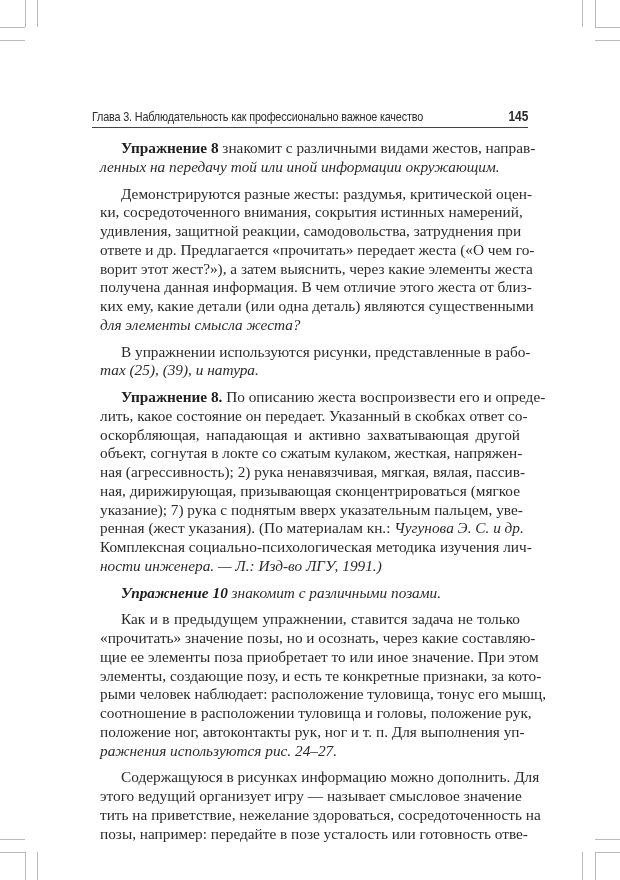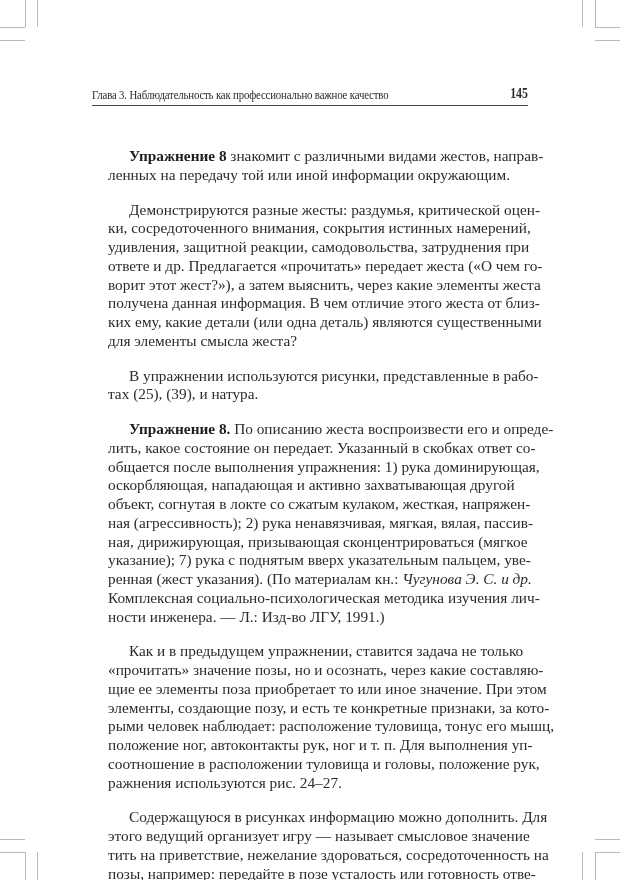--- a/index.html
+++ b/index.html
@@ -1,39 +1,39 @@
 <!DOCTYPE html>
 <html><head>
 <meta charset="utf-8">
 <style>
   html, body { margin: 0; padding: 0; background: #ffffff; }
   body { width: 620px; height: 880px; position: relative; overflow: hidden; }
   .crop { position: absolute; background: #b9b9b9; }
   .crop.v { width: 1px; }
   .crop.h { height: 1px; }
   .running-head {
-    position: absolute; left: 92px; top: 85px; width: 436px; height: 20px;
+    position: absolute; left: 92px; top: 107px; width: 436px; height: 20px;
     border-bottom: 1px solid #444;
-    font-family: Liberation Serif, serif; font-size: 13.2px; color: #2a2a2a;
+    font-family: Liberation Sans, sans-serif; font-size: 13.2px; color: #2a2a2a;
     transform-origin: left top;
   }
   .running-head .title { position: absolute; left: 0; top: 2px; letter-spacing: -0.2px; transform: scaleX(0.82); transform-origin: left top; white-space: nowrap; }
   .running-head .page { position: absolute; right: 0; top: 1px; font-weight: bold; font-size: 14px; transform: scaleX(0.85); transform-origin: right top; }
   .body {
     position: absolute; left: 92px; top: 131px; width: 436px;
     font-family: "Liberation Serif", serif; font-size: 15.3px; line-height: 18.75px;
     color: #2b2b2b; text-align: justify; hyphens: manual;
   }
-  .body p { margin: 16px; text-indent: 21px; }
+  .body p { margin: 8px; text-indent: 21px; }
   .body p.gap-sm { margin-top: 4px; }
   .body p.gap-lg { margin-top: 8px; }
   .body b { font-weight: bold; color: #1e1e1e; }
   .body i { font-style: italic; font-family: Liberation Serif, serif; }
   .line { display: block; text-align: justify; text-align-last: justify; white-space: nowrap; }
-  .line.last { text-align-last: left; }
+  .line.last { text-align-last: left; font-style: italic; }
 </style>
 </head>
 <body>
 
 <div class="crop v" style="left:25px; top:0; height:27px;"></div>
 <div class="crop h" style="left:0; top:27px; width:25px;"></div>
 <div class="crop v" style="left:37px; top:0; height:27px;"></div>
 <div class="crop h" style="left:0; top:40px; width:25px;"></div>
 
 <div class="crop v" style="left:582px; top:0; height:27px;"></div>
@@ -75,40 +75,42 @@
   </p>
 
   <p>
     <span class="line">В упражнении используются рисунки, представленные в рабо-</span>
     <span class="line last" style="margin-left:-21px">тах (25), (39), и натура.</span>
   </p>
 
   <p class="gap-sm">
     <span class="line"><b>Упражнение 8.</b> <span>По описанию жеста воспроизвести его и опреде-</span></span>
     <span class="line" style="margin-left:-21px">лить, какое состояние он передает. Указанный в скобках ответ со-</span>
-    <span class="line" style="margin-left:-21px">общается после выполнения упражнения: 1) рука доминирующая,</span>
     <span class="line" style="margin-left:-21px">оскорбляющая, нападающая и активно захватывающая другой</span>
     <span class="line" style="margin-left:-21px">объект, согнутая в локте со сжатым кулаком, жесткая, напряжен-</span>
     <span class="line" style="margin-left:-21px">ная (агрессивность); 2) рука ненавязчивая, мягкая, вялая, пассив-</span>
     <span class="line" style="margin-left:-21px">ная, дирижирующая, призывающая сконцентрироваться (мягкое</span>
     <span class="line" style="margin-left:-21px">указание); 7) рука с поднятым вверх указательным пальцем, уве-</span>
     <span class="line" style="margin-left:-21px"><span>ренная (жест указания). (По материалам кн.: </span><i>Чугунова Э. С. и др.</i></span>
     <span class="line" style="margin-left:-21px">Комплексная социально-психологическая методика изучения лич-</span>
     <span class="line last" style="margin-left:-21px">ности инженера. — Л.: Изд-во ЛГУ, 1991.)</span>
   </p>
 
+  <p class="gap-lg">
+    <span class="line last"><b>Упражнение 10</b> <span>знакомит с различными позами.</span></span>
+  </p>
 
   <p>
     <span class="line">Как и в предыдущем упражнении, ставится задача не только</span>
     <span class="line" style="margin-left:-21px">«прочитать» значение позы, но и осознать, через какие составляю-</span>
     <span class="line" style="margin-left:-21px">щие ее элементы поза приобретает то или иное значение. При этом</span>
     <span class="line" style="margin-left:-21px">элементы, создающие позу, и есть те конкретные признаки, за кото-</span>
     <span class="line" style="margin-left:-21px">рыми человек наблюдает: расположение туловища, тонус его мышц,</span>
+    <span class="line" style="margin-left:-21px">соотношение в расположении туловища и головы, положение рук,</span>
     <span class="line" style="margin-left:-21px">положение ног, автоконтакты рук, ног и т. п. Для выполнения уп-</span>
-    <span class="line" style="margin-left:-21px">соотношение в расположении туловища и головы, положение рук,</span>
     <span class="line last" style="margin-left:-21px">ражнения используются рис. 24–27.</span>
   </p>
 
   <p>
     <span class="line">Содержащуюся в рисунках информацию можно дополнить. Для</span>
     <span class="line" style="margin-left:-21px">этого ведущий организует игру — называет смысловое значение</span>
     <span class="line" style="margin-left:-21px">тить на приветствие, нежелание здороваться, сосредоточенность на</span>
     <span class="line" style="margin-left:-21px">позы, например: передайте в позе усталость или готовность отве-</span>
   </p>
 

